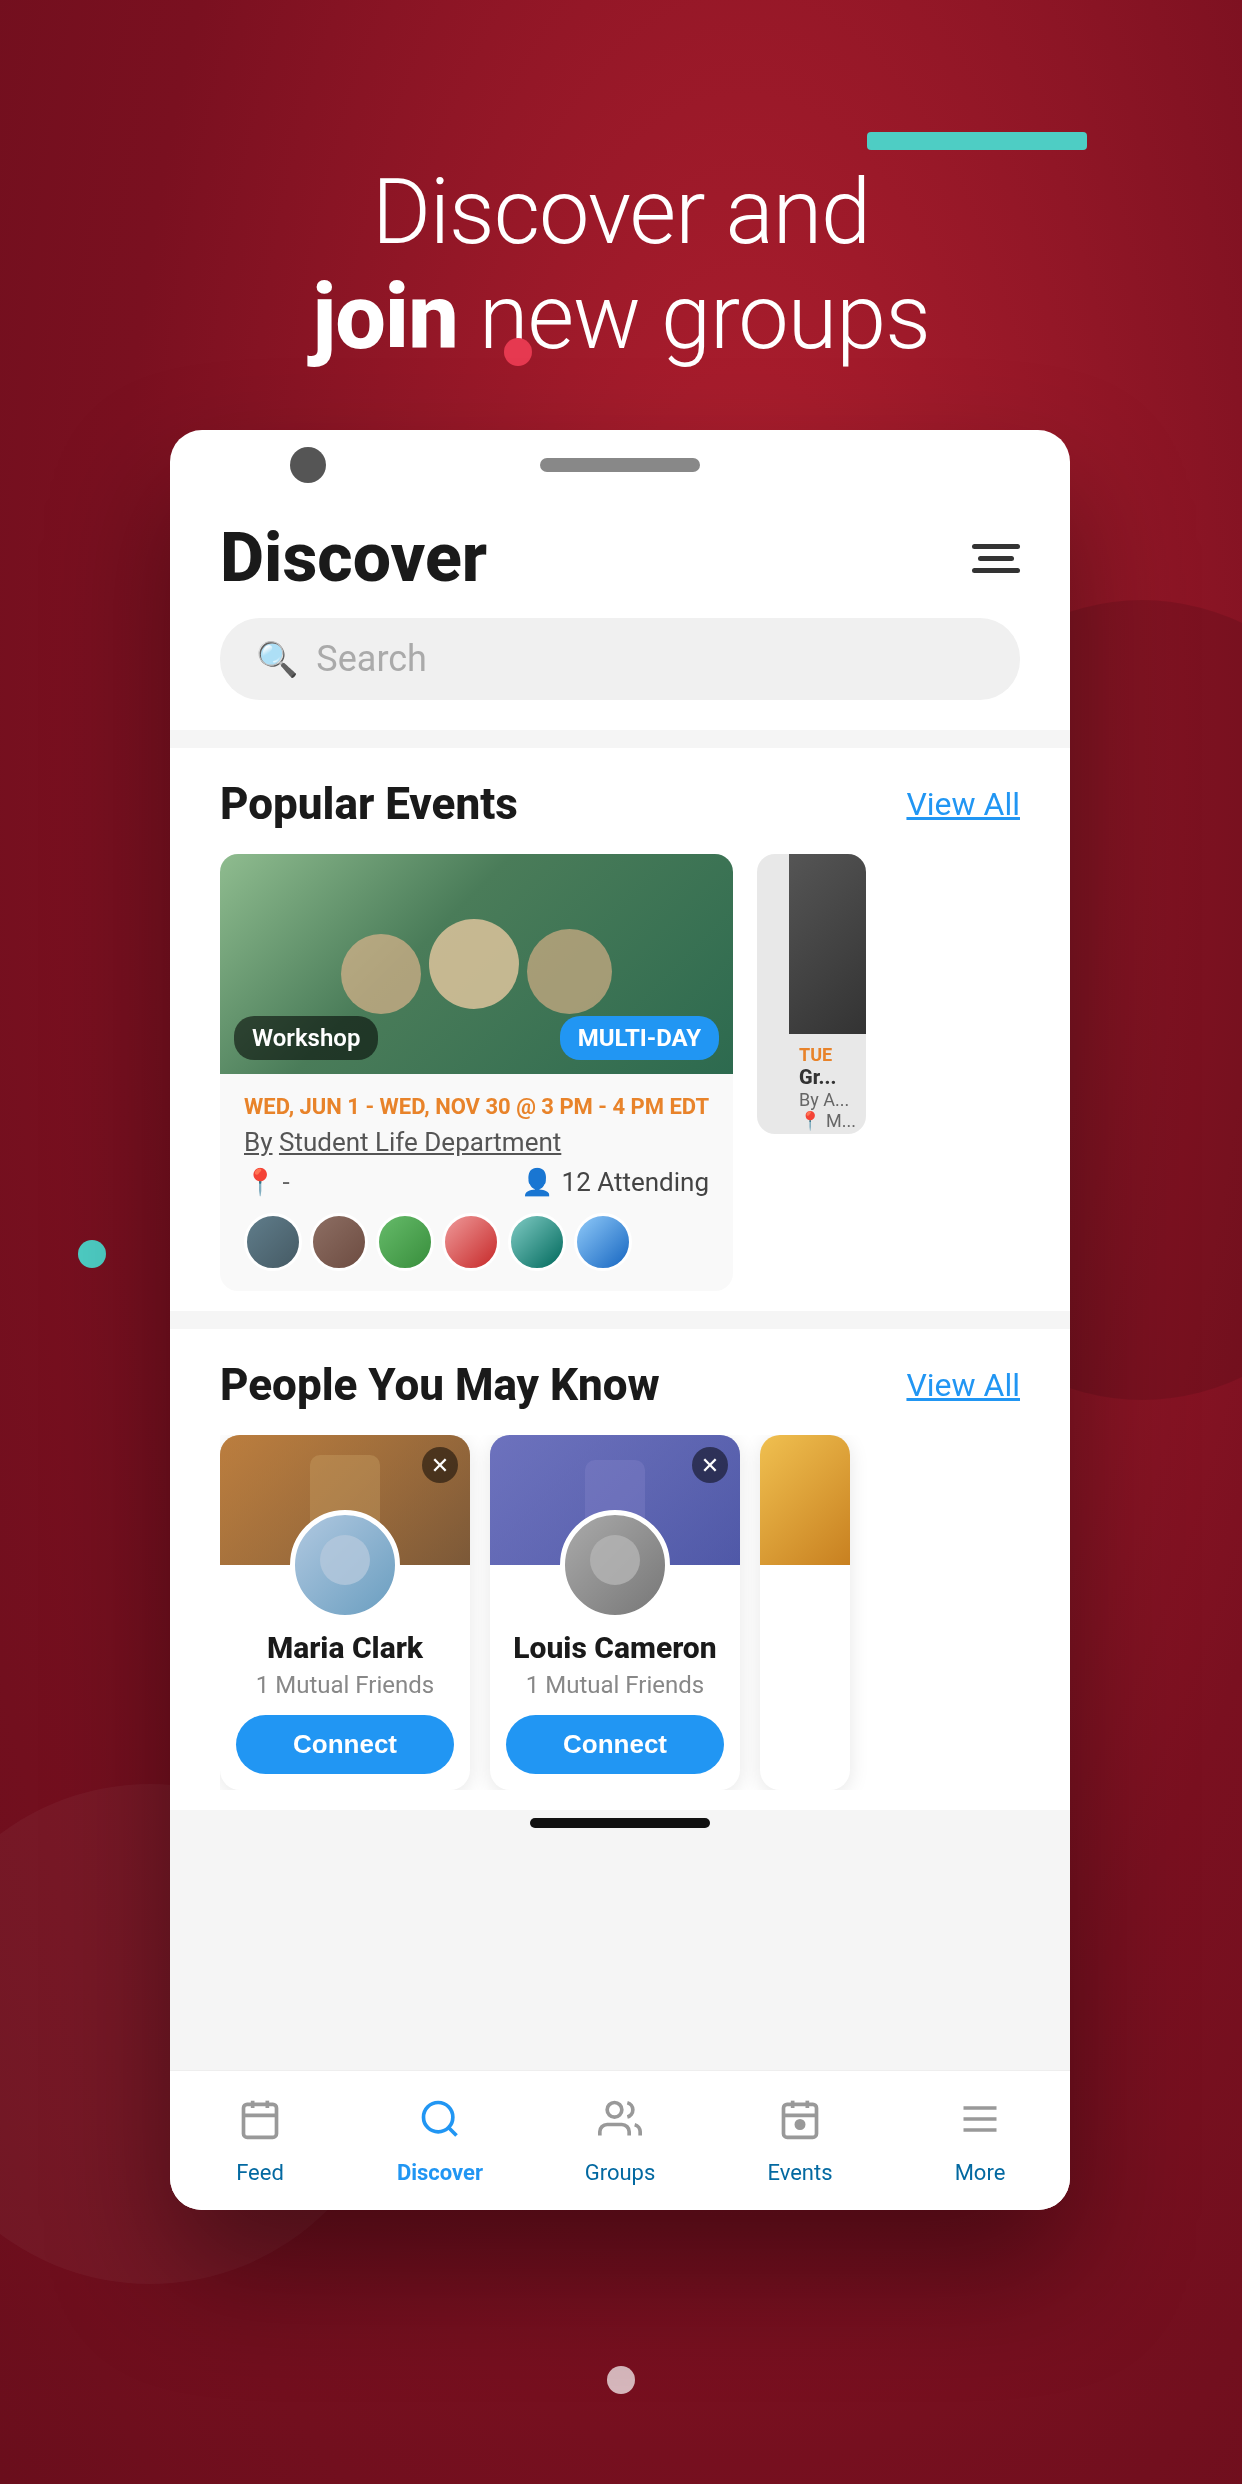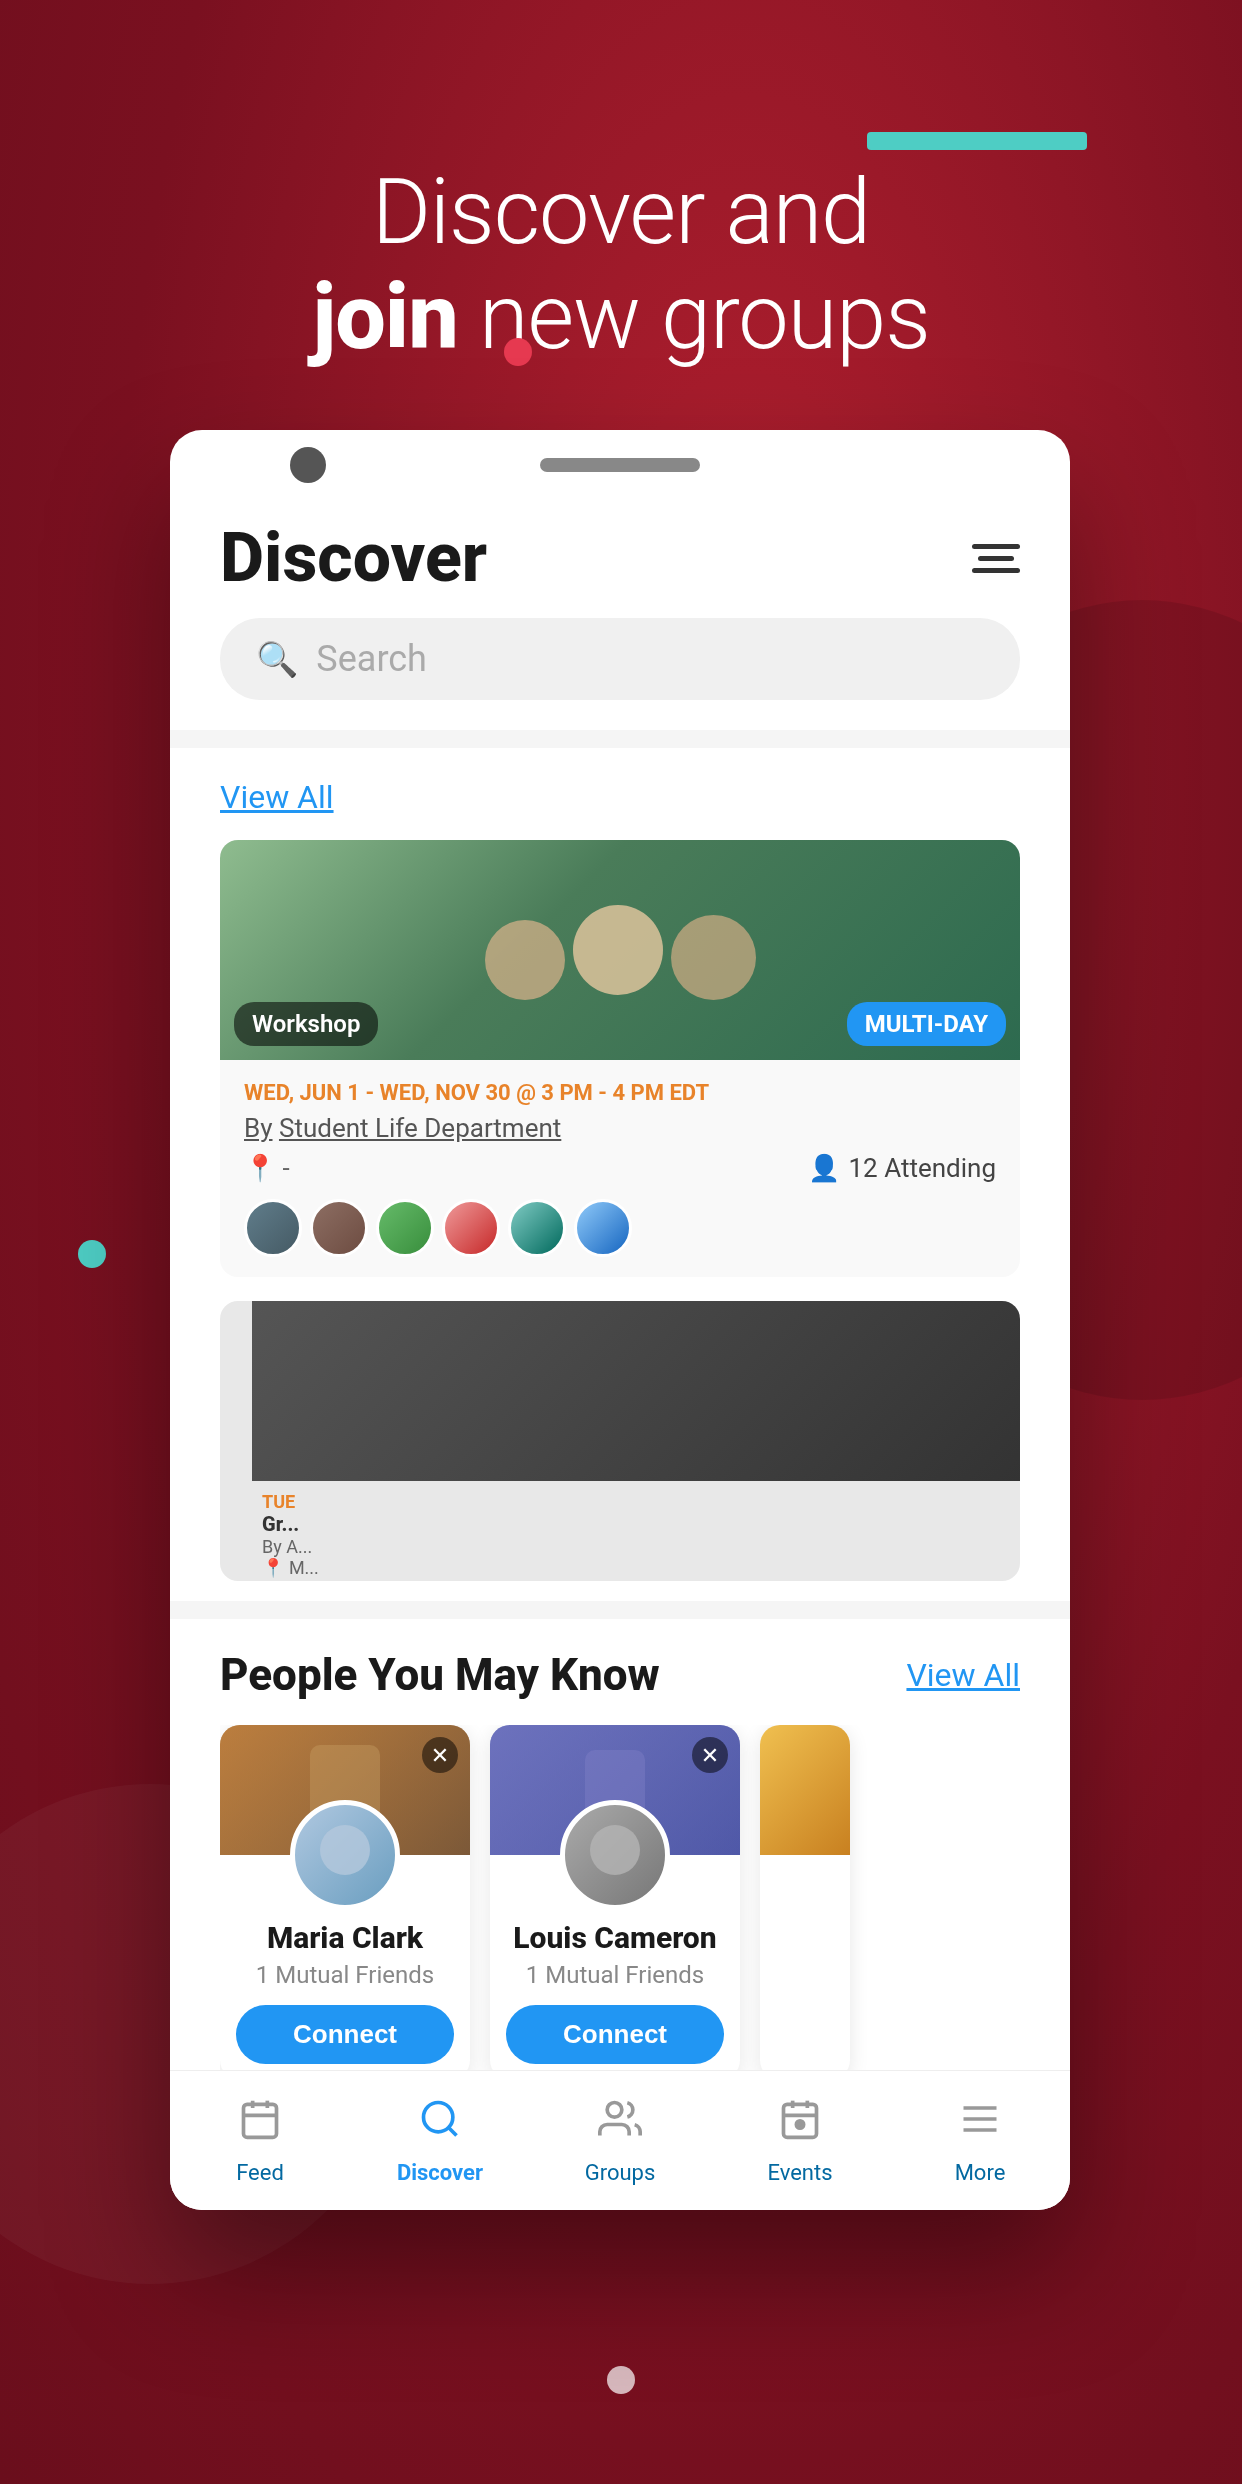--- a/index.html
+++ b/index.html
@@ -219,21 +219,20 @@
       color: #2196f3;
       text-decoration: underline;
       cursor: pointer;
     }
 
     
     .events-scroll {
       display: flex;
       gap: 24px;
       overflow: hidden;
-      flex-direction: column;
     }
     .event-card {
       min-width: 500px;
       background: #f9f9f9;
       border-radius: 18px;
       overflow: hidden;
     }
     .event-card-partial {
       min-width: 80px;
       background: #e8e8e8;
@@ -527,20 +526,21 @@
 
     <div class="search-bar">
       <div class="search-input-wrap">
         <span class="search-icon-inner">🔍</span>
         <span class="search-text">Search</span>
       </div>
     </div>
 
     <div class="section">
       <div class="section-header">
+        <span class="section-title">Popular Events</span>
         <span class="view-all">View All</span>
       </div>
 
       <div class="events-scroll">
 
         <div class="event-card">
           <div class="event-img">
 
             <div style="width:100%;height:100%;background:linear-gradient(135deg,#8fbc8f 0%,#4a7c59 40%,#2d6a4f 100%);display:flex;align-items:center;justify-content:center;gap:8px;">
 

